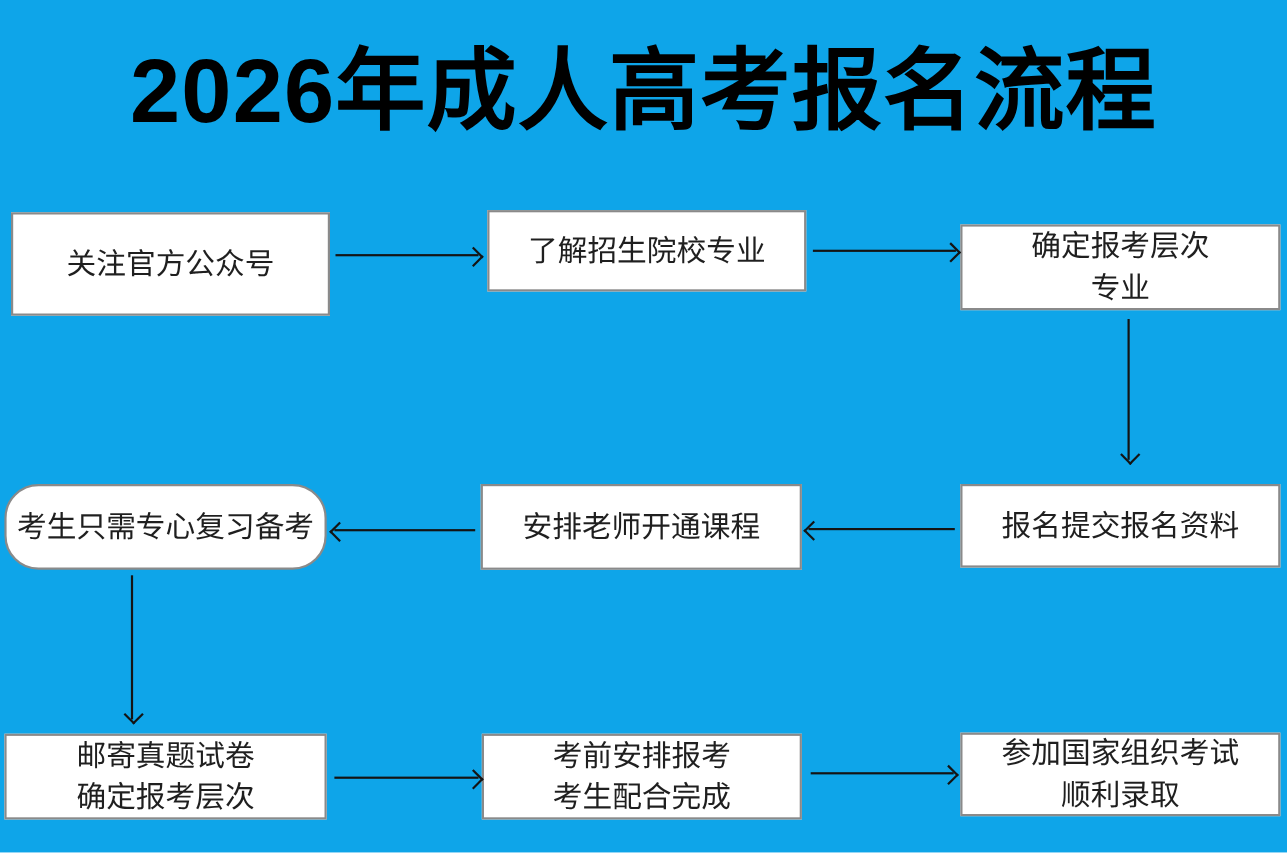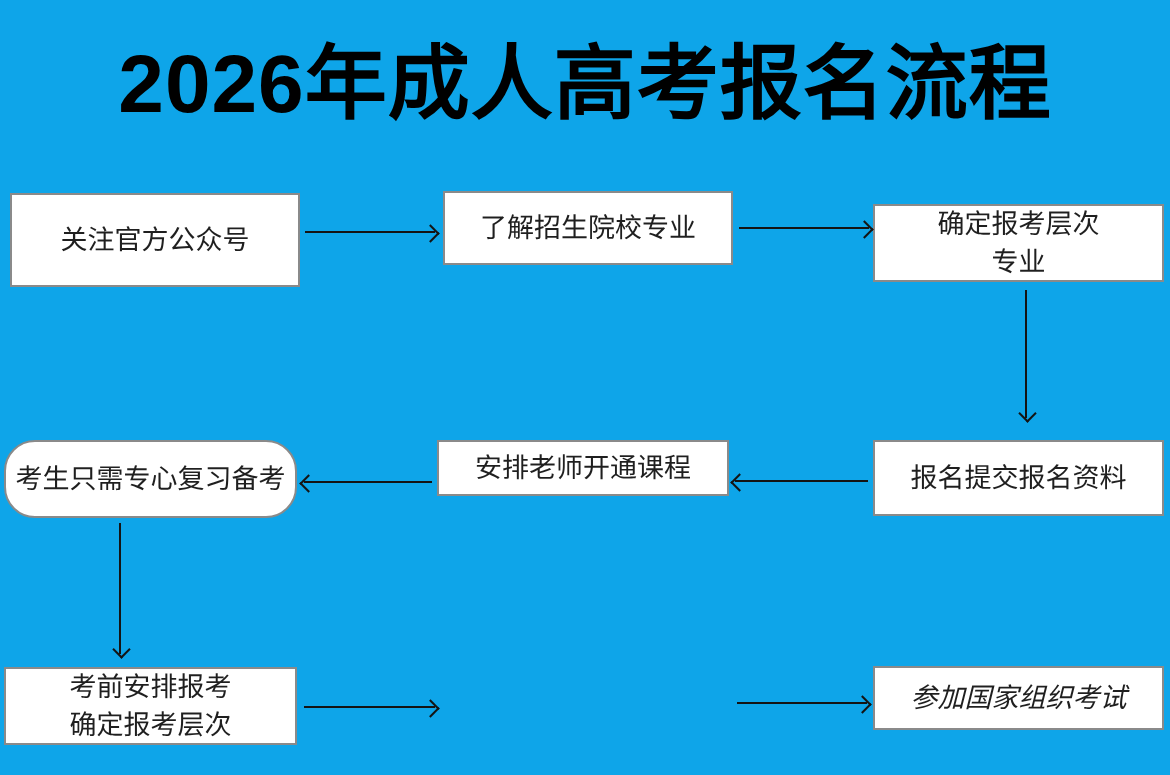--- a/index.html
+++ b/index.html
@@ -21,25 +21,25 @@
     display:flex; flex-direction:column; align-items:center; justify-content:center;
     font-size:27px; line-height:38px; font-weight:300;
     color:#1f1f1f; text-align:center; white-space:nowrap;
   }
   .node span:empty { display:none; }
   
   .n1 { left:10px;  top:193px; width:290px; height:94px; }
   .n2 { left:443px; top:191px; width:290px; height:74px; }
   .n3 { left:873px; top:204px; width:291px; height:78px; }
   .n4 { left:873px; top:440px; width:291px; height:76px; }
-  .n5 { left:437px; top:440px; width:292px; height:56px; }
+  .n5 { left:437px; top:440px; width:292px; height:78px; }
   .n6 { left:4px;   top:440px; width:293px; height:78px;border-radius:31px; }
   .n7 { left:4px;   top:667px; width:293px; height:78px; }
   .n8 { left:438px; top:667px; width:291px; height:78px; }
-  .n9 { left:873px; top:666px; width:291px; height:64px;font-style:italic; }
+  .n9 { left:873px; top:666px; width:291px; height:76px; }
   
   .arrow { position:absolute; background:#141414; }
   .arrow-h { height:2px; }
   .arrow-v { width:2px; }
   .arrow::after {
     content:""; position:absolute; width:11px; height:11px;
   }
   .dir-right::after {
     right:-2px; top:-4px;
     border-top:2px solid #141414; border-right:2px solid #141414;
@@ -89,25 +89,30 @@
   </div>
   <div class="node n5">
     <span>安排老师开通课程</span>
   </div>
   <div class="node n6">
     <span>考生只需专心复习备考</span>
 
   </div>
 
   <div class="node n7">
+    <span>邮寄真题试卷</span>
+    <span>确定报考层次</span>
+  </div>
+  <div class="node n8">
     <span>考前安排报考</span>
-    <span>确定报考层次</span>
+    <span>考生配合完成</span>
   </div>
   <div class="node n9">
     <span>参加国家组织考试</span>
+    <span>顺利录取</span>
   </div>
 
   <div class="arrow arrow-h dir-right a1"></div>
   <div class="arrow arrow-h dir-right a2"></div>
   <div class="arrow arrow-v dir-down  a3"></div>
   <div class="arrow arrow-h dir-left  a4"></div>
   <div class="arrow arrow-h dir-left  a5"></div>
   <div class="arrow arrow-v dir-down  a6"></div>
   <div class="arrow arrow-h dir-right a7"></div>
   <div class="arrow arrow-h dir-right a8"></div>

